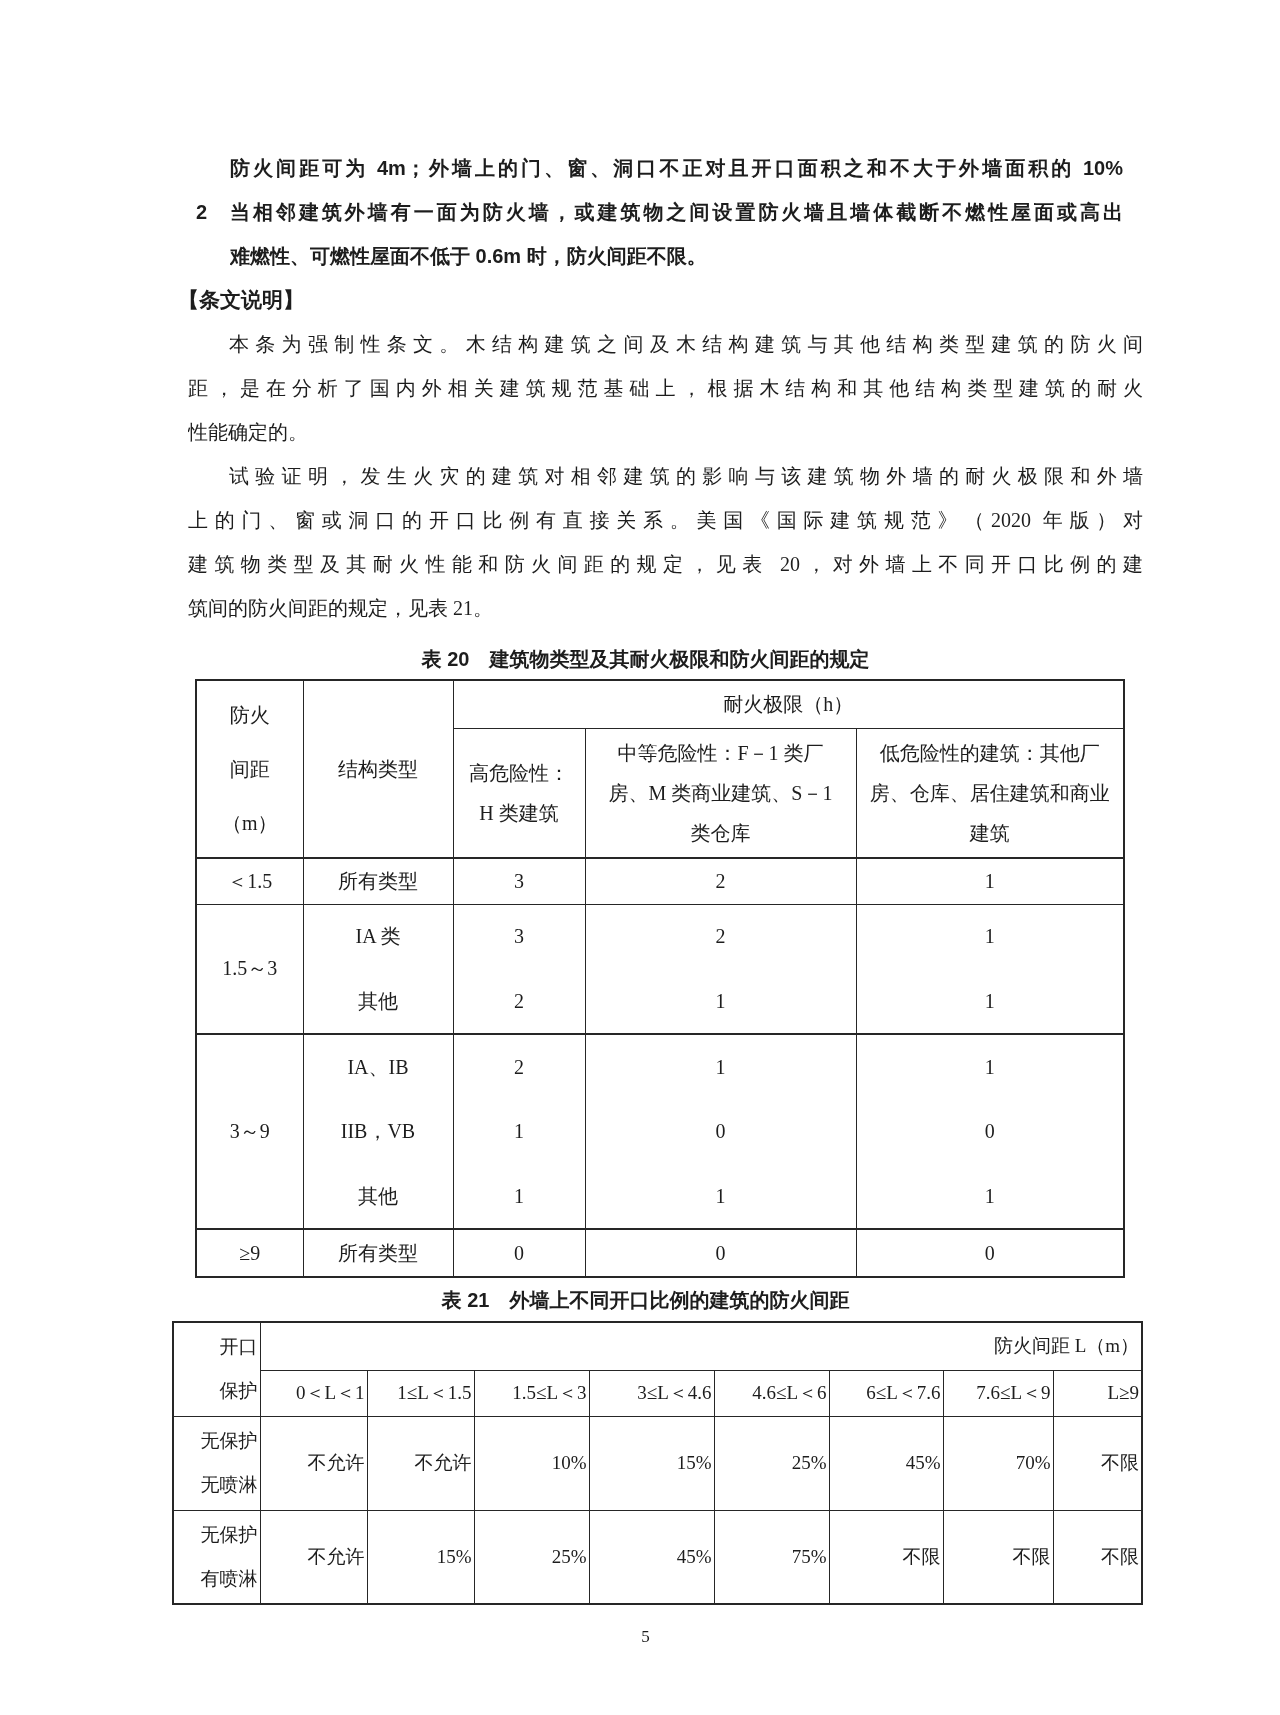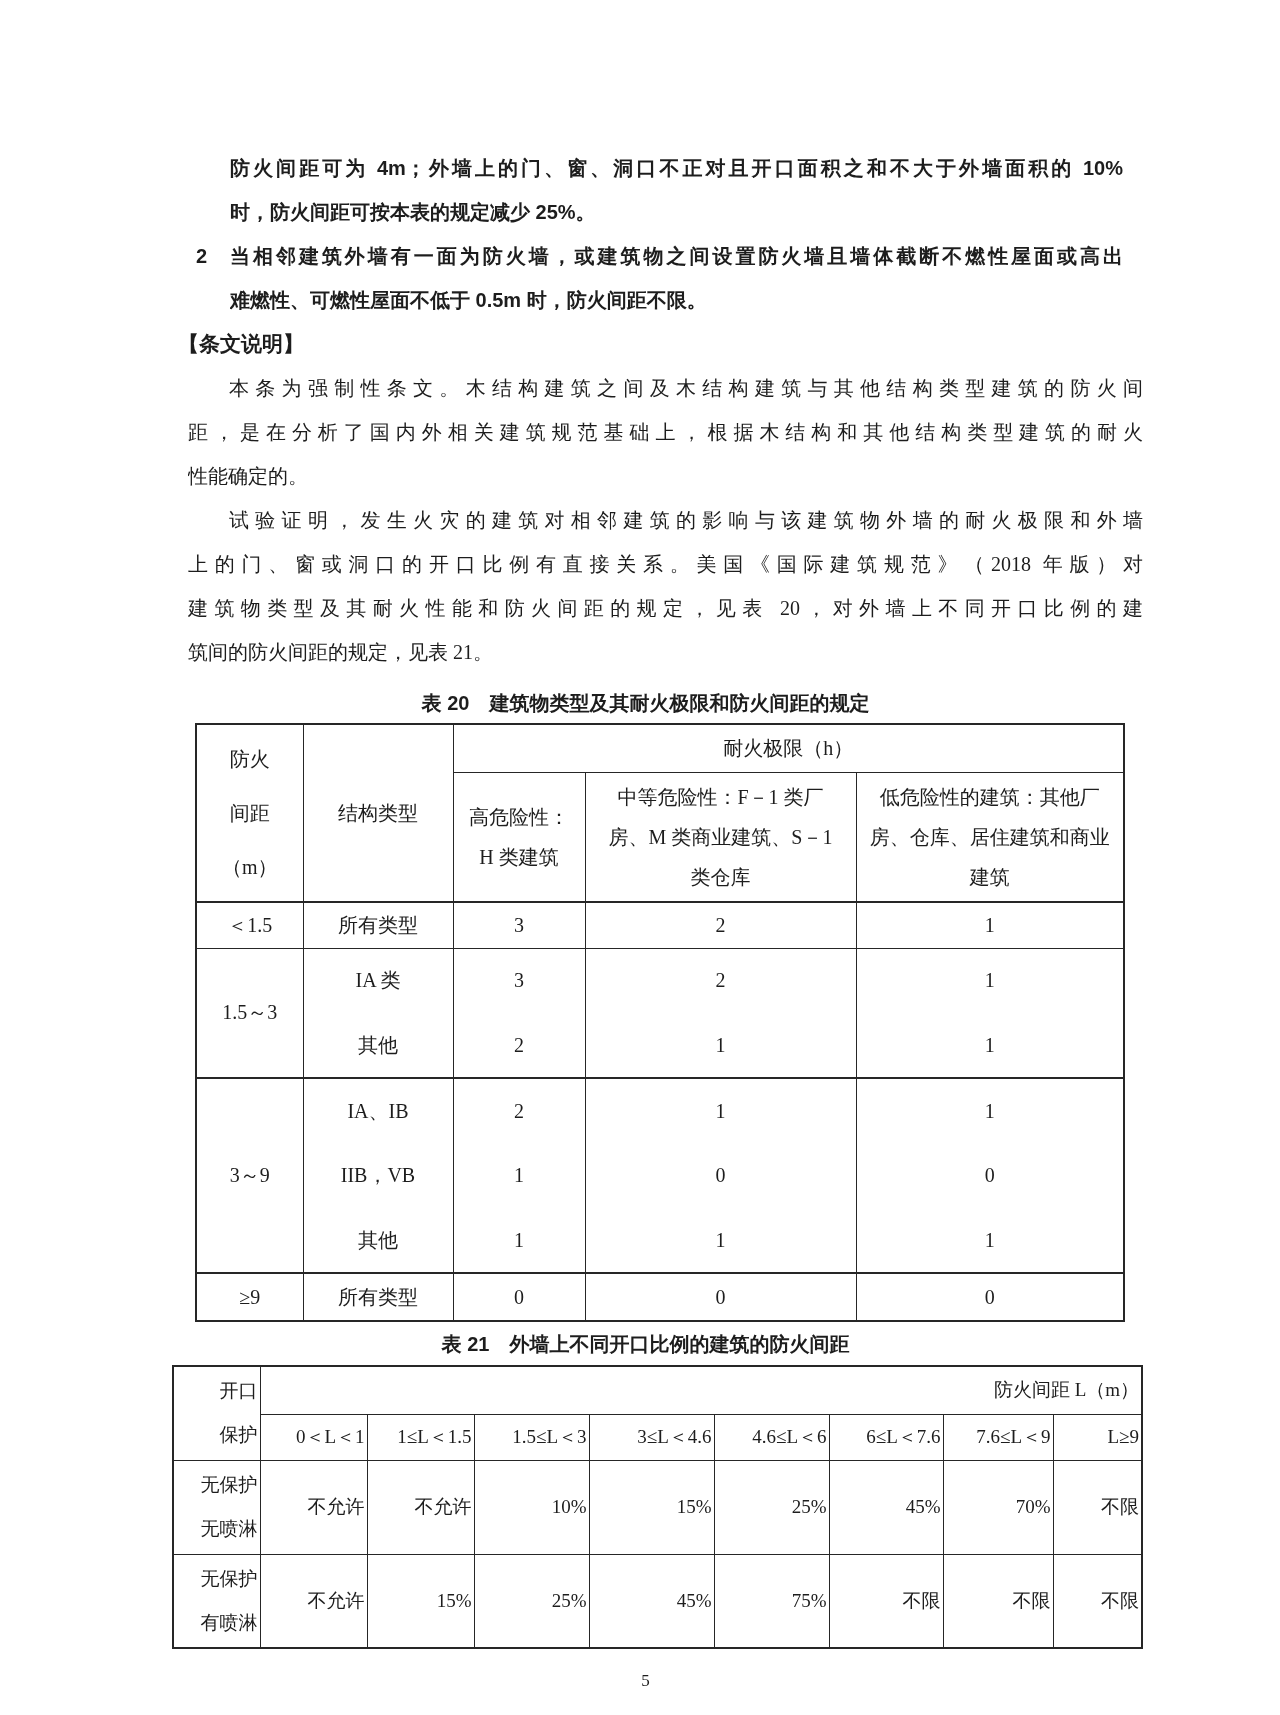--- a/index.html
+++ b/index.html
@@ -49,42 +49,41 @@
     font-family:"Liberation Serif","DejaVu Serif",serif;
   }
 </style>
 </head>
 <body>
 
 <div class="page">
 
   <div class="prov-cont hei">
     <div class="line fill">防火间距可为 4m；外墙上的门、窗、洞口不正对且开口面积之和不大于外墙面积的 10%</div>
-    <div class="line">时，防火间距可按本表的规定减少 25%。</div>
   </div>
 
   <div class="item2 hei">
     <span class="num">2</span>
     <div class="prov-cont">
       <div class="line fill">当相邻建筑外墙有一面为防火墙，或建筑物之间设置防火墙且墙体截断不燃性屋面或高出</div>
-      <div class="line">难燃性、可燃性屋面不低于 0.5m 时，防火间距不限。</div>
+      <div class="line">难燃性、可燃性屋面不低于 0.6m 时，防火间距不限。</div>
     </div>
   </div>
 
   <div class="section-header hei">【条文说明】</div>
 
   <div class="para">
     <div class="line fill indent">本条为强制性条文。木结构建筑之间及木结构建筑与其他结构类型建筑的防火间</div>
     <div class="line fill">距，是在分析了国内外相关建筑规范基础上，根据木结构和其他结构类型建筑的耐火</div>
     <div class="line">性能确定的。</div>
   </div>
 
   <div class="para">
     <div class="line fill indent">试验证明，发生火灾的建筑对相邻建筑的影响与该建筑物外墙的耐火极限和外墙</div>
-    <div class="line fill">上的门、窗或洞口的开口比例有直接关系。美国《国际建筑规范》（2018 年版）对</div>
+    <div class="line fill">上的门、窗或洞口的开口比例有直接关系。美国《国际建筑规范》（2020 年版）对</div>
     <div class="line fill">建筑物类型及其耐火性能和防火间距的规定，见表 20，对外墙上不同开口比例的建</div>
     <div class="line">筑间的防火间距的规定，见表 21。</div>
   </div>
 
   <div class="tbl-caption hei">表 20　建筑物类型及其耐火极限和防火间距的规定</div>
 
   <table class="t20">
     <colgroup>
       <col style="width:107px">
         <col style="width:150px">

